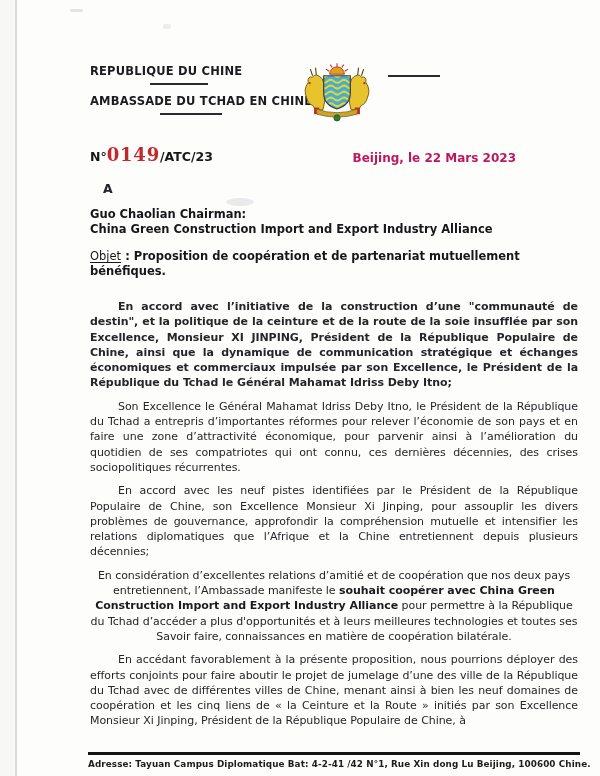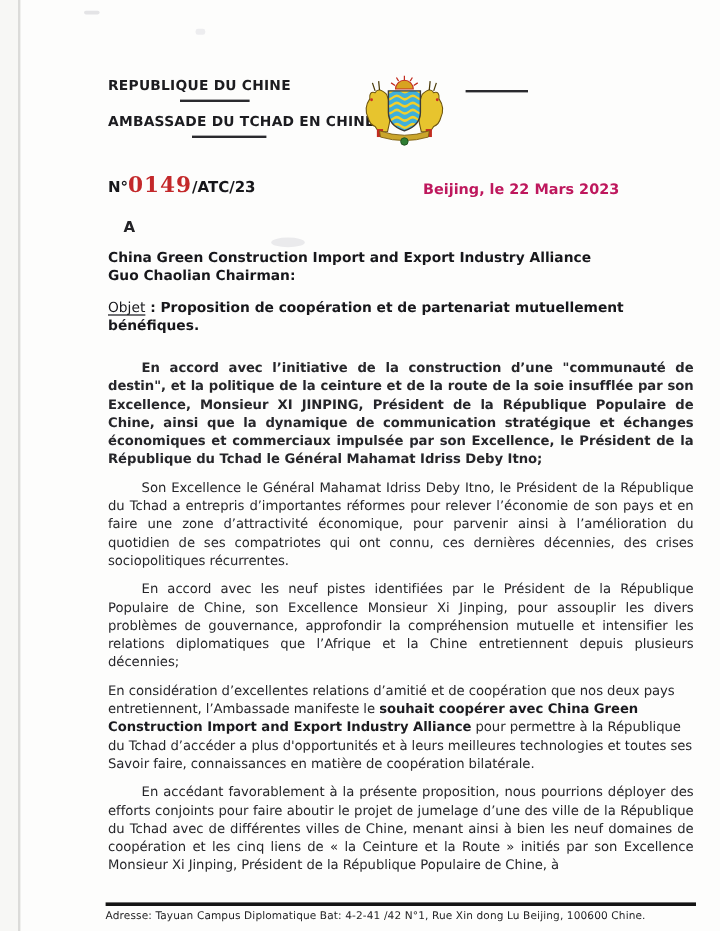--- a/index.html
+++ b/index.html
@@ -37,27 +37,27 @@
   .to-letter { margin-top:16px; margin-left:13px; font-weight:bold; font-size:12.5px; }
   .recipient { margin-top:11px; font-weight:bold; font-size:11.5px; line-height:14.5px; color:#17171b; }
   .subject { margin-top:13px; font-size:11.5px; font-weight:bold; line-height:15px; max-width:474px; color:#17171b; }
   .subject .obj-label { font-weight:normal; text-decoration:underline; text-underline-offset:2px; }
 
   
   .para { font-size:11px; line-height:15.3px; text-align:justify; margin:0 0 8px 0;
           letter-spacing:-0.05px; color:#26262a; }
   .indent { text-indent:28px; }
   .first-para { margin-top:20px;font-weight:bold; }
-  .para-left { text-align:left; }
+  .para-left { text-align:center; }
   .para b { color:#1b1b1f; }
 
   
   .footer { position:absolute; left:88px; right:20px; top:752px; bottom:0; background:#fdfdfc; }
   .footer-rule { height:3px; background:#141414; }
-  .footer-text { text-align:left; font-weight:normal; font-size:8.8px; margin-top:4px;
+  .footer-text { text-align:right; font-weight:bold; font-size:8.8px; margin-top:4px;
                  letter-spacing:0.1px; color:#1d1d1f; white-space:nowrap; }
 </style>
 </head>
 <body>
 
 <div class="edge-strip"></div>
 <div class="edge-line"></div>
 <div class="mark mark1"></div>
 <div class="mark mark2"></div>
 <div class="smudge"></div>
@@ -115,22 +115,22 @@
   </div>
 
   <div class="ref-row">
     <div class="ref-number"><span>N°</span><span class="stamp">0149</span><span>/ATC/23</span></div>
     <div class="date">Beijing, le 22 Mars 2023</div>
   </div>
 
   <div class="to-letter">A</div>
 
   <div class="recipient">
+    <div>Guo Chaolian Chairman:</div>
     <div>China Green Construction Import and Export Industry Alliance</div>
-    <div>Guo Chaolian Chairman:</div>
   </div>
 
   <div class="subject"><span class="obj-label">Objet</span><span> : Proposition de coopération et de partenariat mutuellement bénéfiques.</span></div>
 
   <p class="para indent first-para">En accord avec l’initiative de la construction d’une "communauté de destin", et la politique de la ceinture et de la route de la soie insufflée par son Excellence, Monsieur XI JINPING, Président de la République Populaire de Chine, ainsi que la dynamique de communication stratégique et échanges économiques et commerciaux impulsée par son Excellence, le Président de la République du Tchad le Général Mahamat Idriss Deby Itno;</p>
   <p class="para indent">Son Excellence le Général Mahamat Idriss Deby Itno, le Président de la République du Tchad a entrepris d’importantes réformes pour relever l’économie de son pays et en faire une zone d’attractivité économique, pour parvenir ainsi à l’amélioration du quotidien de ses compatriotes qui ont connu, ces dernières décennies, des crises sociopolitiques récurrentes.</p>
   <p class="para indent">En accord avec les neuf pistes identifiées par le Président de la République Populaire de Chine, son Excellence Monsieur Xi Jinping, pour assouplir les divers problèmes de gouvernance, approfondir la compréhension mutuelle et intensifier les relations diplomatiques que l’Afrique et la Chine entretiennent depuis plusieurs décennies;</p>
   <p class="para para-left"><span>En considération d’excellentes relations d’amitié et de coopération que nos deux pays entretiennent, l’Ambassade manifeste le </span><b>souhait coopérer avec  China Green Construction Import and Export Industry Alliance</b><span> pour permettre à la République du Tchad d’accéder a plus d'opportunités et à leurs meilleures technologies et toutes ses Savoir faire, connaissances en matière de coopération bilatérale.</span></p>
   <p class="para indent">En accédant favorablement à la présente proposition, nous pourrions déployer des efforts conjoints pour faire aboutir le projet de jumelage d’une des ville de la République du Tchad avec de différentes villes de Chine, menant ainsi à bien les neuf domaines de coopération et les cinq liens de « la Ceinture et la Route » initiés par son Excellence Monsieur Xi Jinping, Président de la République Populaire de Chine, à</p>
 

